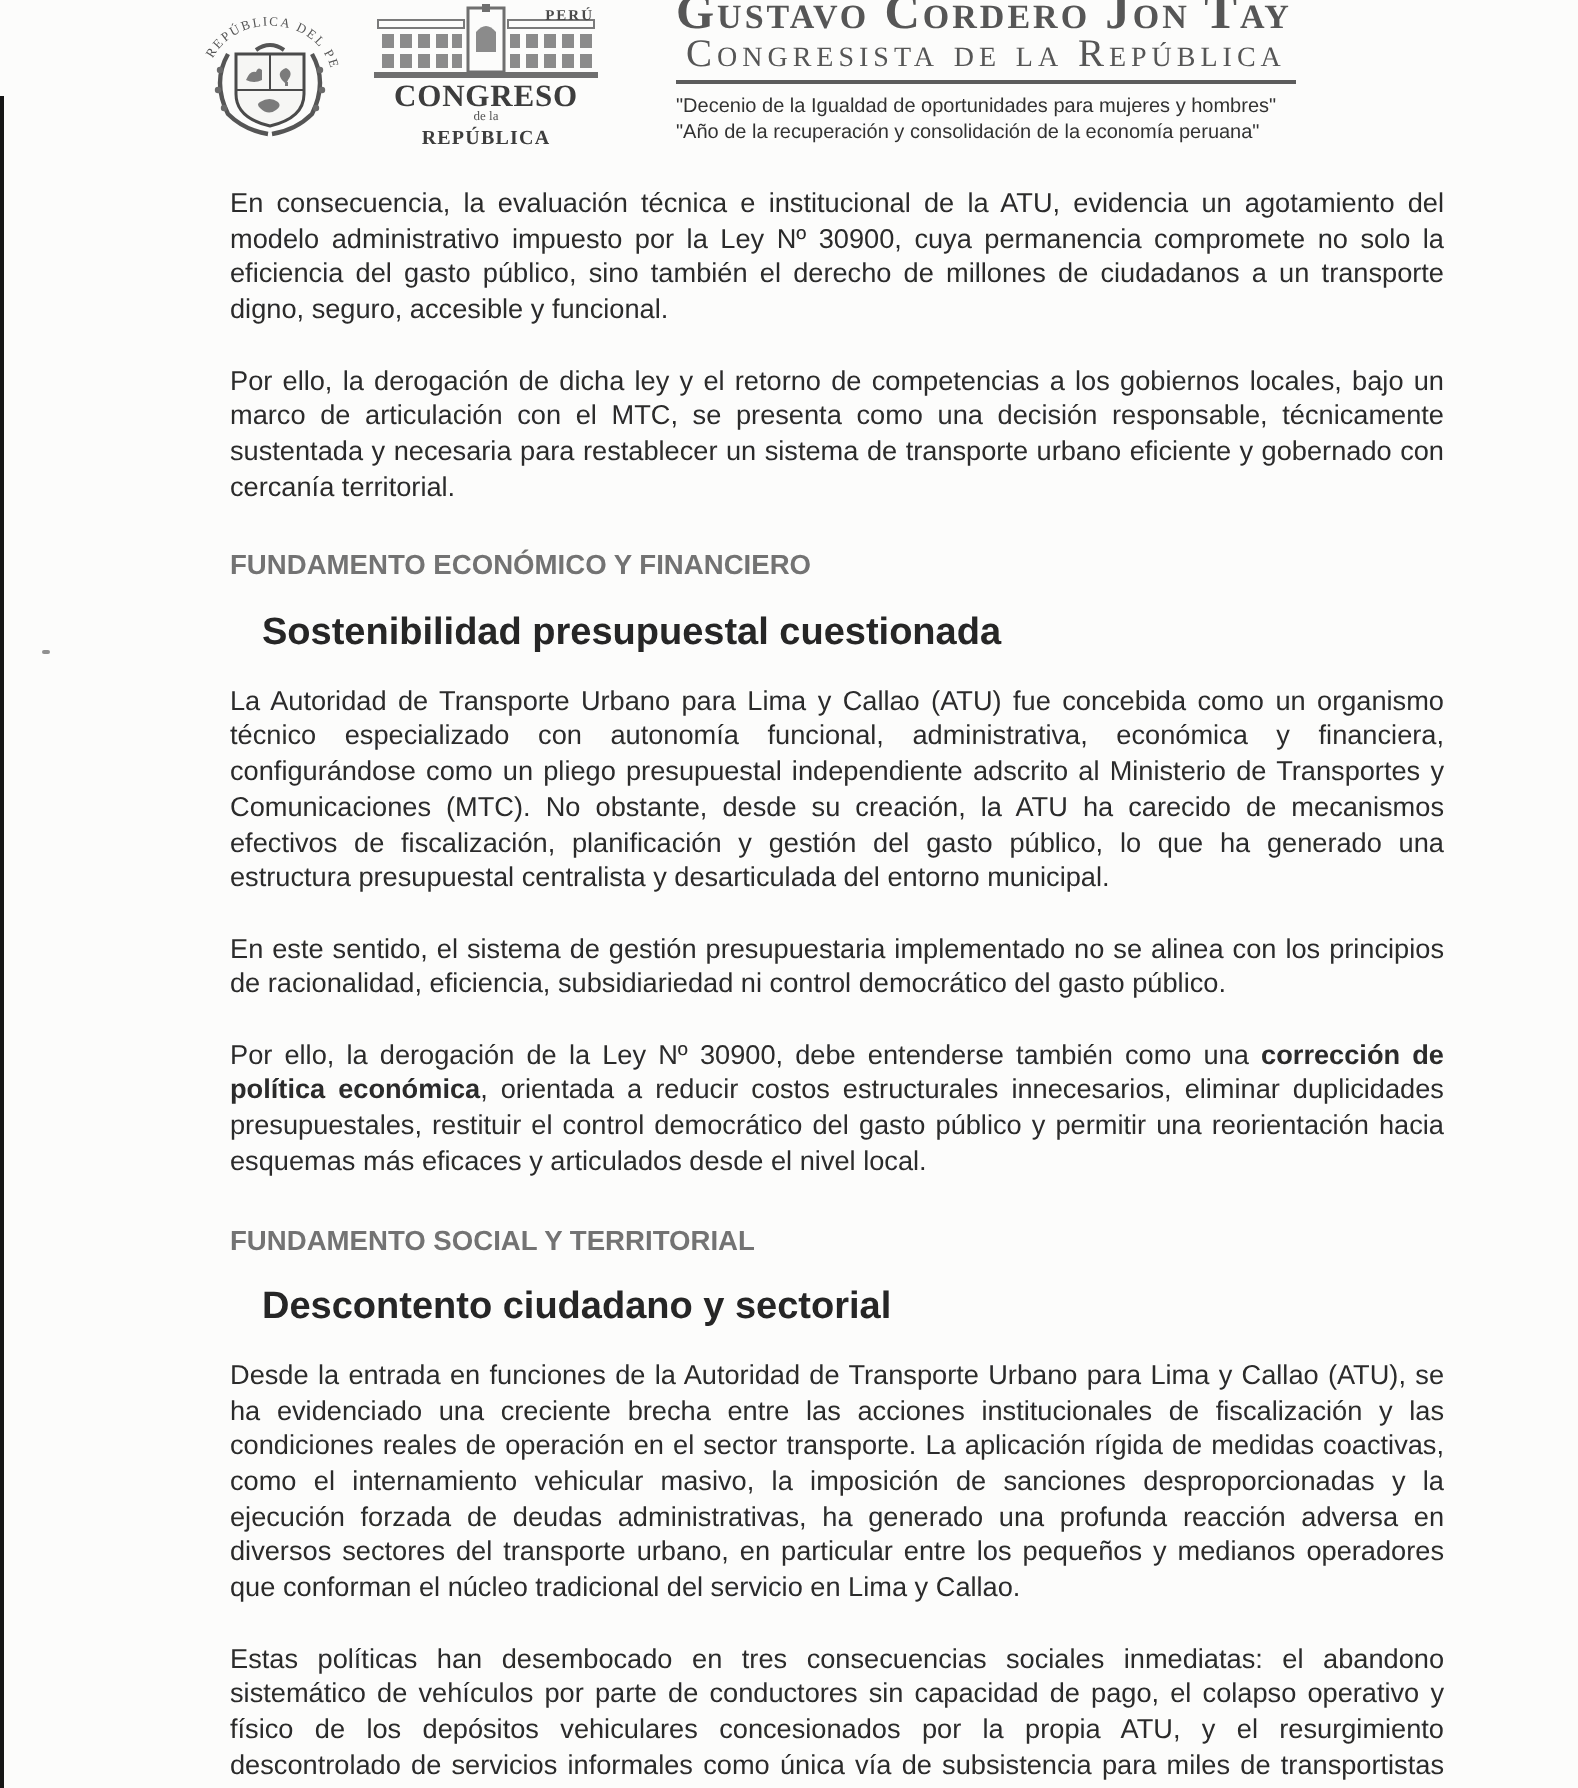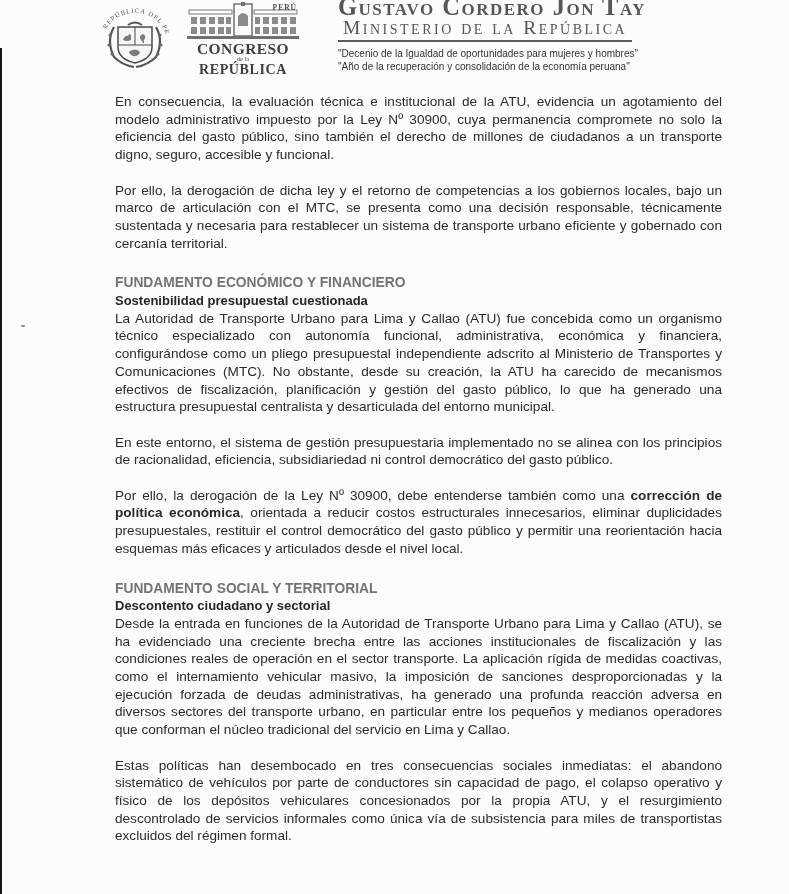--- a/index.html
+++ b/index.html
@@ -16,37 +16,37 @@
   .header { position:absolute; top:0; left:0; right:0; height:86px; }
 
   .seal { position:absolute; left:92px; top:1px; width:86px; height:70px; }
 
   .congress-logo { position:absolute; left:183px; top:2px; width:120px; text-align:center; }
   .congress-country { position:absolute; top:1px; right:6px; font-size:7.5px; letter-spacing:1px;
     color:#4a4a4a; font-family:"Liberation Serif", serif; font-weight:700;padding-left:12px; }
   .congress-line1 { font-family:"Liberation Serif", serif; font-weight:700; font-size:15.5px;
     letter-spacing:0.4px; color:#3d3d3d; line-height:15px; margin-top:1px; }
   .congress-line2 { font-family:"Liberation Serif", serif; font-size:6.5px; color:#555; line-height:6px; }
-  .congress-line3 { font-family:"Liberation Serif", serif; font-weight:700; font-size:14px;
+  .congress-line3 { font-family:"Liberation Serif", serif; font-weight:700; font-size:10px;
     letter-spacing:0.6px; color:#3d3d3d; line-height:15px; }
 
   .title-block { position:absolute; left:338px; top:0; width:368px; text-align:left; color:#565656; }
   .member-name { font-family:"Liberation Serif", serif; font-variant:small-caps; font-weight:600;
     font-size:24.5px; letter-spacing:1.5px; line-height:22px; margin-top:-4px; white-space:nowrap; }
   .member-role { font-family:"Liberation Serif", serif; font-variant:small-caps; font-weight:500;
     font-size:19.5px; letter-spacing:2.5px; line-height:20px; display:inline-block;
     border-bottom:2px solid #5c5c5c; padding:0 5px 2px 5px; white-space:nowrap; }
   .mottos { margin-top:6px; font-size:10px; color:#323232; line-height:12.5px; }
 
   
   .body-text { position:absolute; left:115px; width:607px; top:93px;
     font-size:13.6px; line-height:17.7px; text-align:justify; }
   .body-text p { margin:0 0 17.7px 0; }
   .section-heading { font-weight:700; font-size:13.8px; line-height:17.7px; margin:22px 0 0 0; color:#737373; }
-  .section-subheading { font-weight:700; font-size:13px; line-height:17.7px; margin:0; color:#262626; }
+  .section-subheading { font-weight:700; font-size:19px; line-height:17.7px; margin:16px; color:#262626; }
   .bold-inline { font-weight:700; }
 
   svg .ln { stroke:#555; fill:none; }
 </style>
 </head>
 <body>
 
 <div id="page">
 
   <div class="edge-line"></div>
@@ -121,40 +121,40 @@
         </svg>
       </span>
       <div class="congress-line1">CONGRESO</div>
       <div class="congress-line2">de la</div>
       <div class="congress-line3">REPÚBLICA</div>
     </div>
 
     <div class="title-block">
       <div class="member-name">Gustavo Cordero Jon Tay</div>
       <div>
-        <span class="member-role">Ministerio de la República</span>
+        <span class="member-role">Congresista de la República</span>
       </div>
       <div class="mottos">
         <div>"Decenio de la Igualdad de oportunidades para mujeres y hombres"</div>
         <div>"Año de la recuperación y consolidación de la economía peruana"</div>
       </div>
     </div>
   </div>
 
   <div class="body-text">
 
     <p>En consecuencia, la evaluación técnica e institucional de la ATU, evidencia un agotamiento del modelo administrativo impuesto por la Ley Nº 30900, cuya permanencia compromete no solo la eficiencia del gasto público, sino también el derecho de millones de ciudadanos a un transporte digno, seguro, accesible y funcional.</p>
 
     <p>Por ello, la derogación de dicha ley y el retorno de competencias a los gobiernos locales, bajo un marco de articulación con el MTC, se presenta como una decisión responsable, técnicamente sustentada y necesaria para restablecer un sistema de transporte urbano eficiente y gobernado con cercanía territorial.</p>
 
     <div class="section-heading">FUNDAMENTO ECONÓMICO Y FINANCIERO</div>
     <div class="section-subheading">Sostenibilidad presupuestal cuestionada</div>
     <p>La Autoridad de Transporte Urbano para Lima y Callao (ATU) fue concebida como un organismo técnico especializado con autonomía funcional, administrativa, económica y financiera, configurándose como un pliego presupuestal independiente adscrito al Ministerio de Transportes y Comunicaciones (MTC). No obstante, desde su creación, la ATU ha carecido de mecanismos efectivos de fiscalización, planificación y gestión del gasto público, lo que ha generado una estructura presupuestal centralista y desarticulada del entorno municipal.</p>
 
-    <p>En este entorno, el sistema de gestión presupuestaria implementado no se alinea con los principios de racionalidad, eficiencia, subsidiariedad ni control democrático del gasto público.</p>
+    <p>En este sentido, el sistema de gestión presupuestaria implementado no se alinea con los principios de racionalidad, eficiencia, subsidiariedad ni control democrático del gasto público.</p>
 
     <p><span>Por ello, la derogación de la Ley Nº 30900, debe entenderse también como una </span><span class="bold-inline">corrección de política económica</span><span>, orientada a reducir costos estructurales innecesarios, eliminar duplicidades presupuestales, restituir el control democrático del gasto público y permitir una reorientación hacia esquemas más eficaces y articulados desde el nivel local.</span></p>
 
     <div class="section-heading">FUNDAMENTO SOCIAL Y TERRITORIAL</div>
     <div class="section-subheading">Descontento ciudadano y sectorial</div>
     <p>Desde la entrada en funciones de la Autoridad de Transporte Urbano para Lima y Callao (ATU), se ha evidenciado una creciente brecha entre las acciones institucionales de fiscalización y las condiciones reales de operación en el sector transporte. La aplicación rígida de medidas coactivas, como el internamiento vehicular masivo, la imposición de sanciones desproporcionadas y la ejecución forzada de deudas administrativas, ha generado una profunda reacción adversa en diversos sectores del transporte urbano, en particular entre los pequeños y medianos operadores que conforman el núcleo tradicional del servicio en Lima y Callao.</p>
 
     <p>Estas políticas han desembocado en tres consecuencias sociales inmediatas: el abandono sistemático de vehículos por parte de conductores sin capacidad de pago, el colapso operativo y físico de los depósitos vehiculares concesionados por la propia ATU, y el resurgimiento descontrolado de servicios informales como única vía de subsistencia para miles de transportistas excluidos del régimen formal.</p>
 
   </div>

